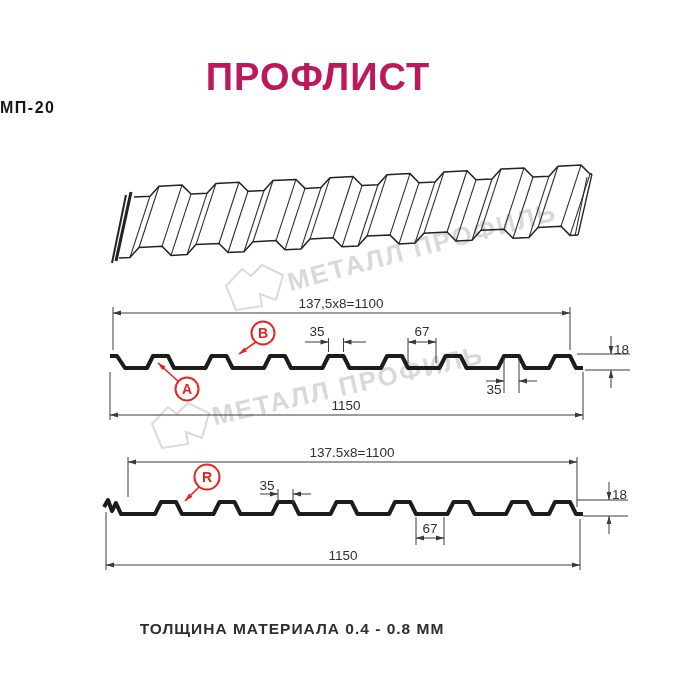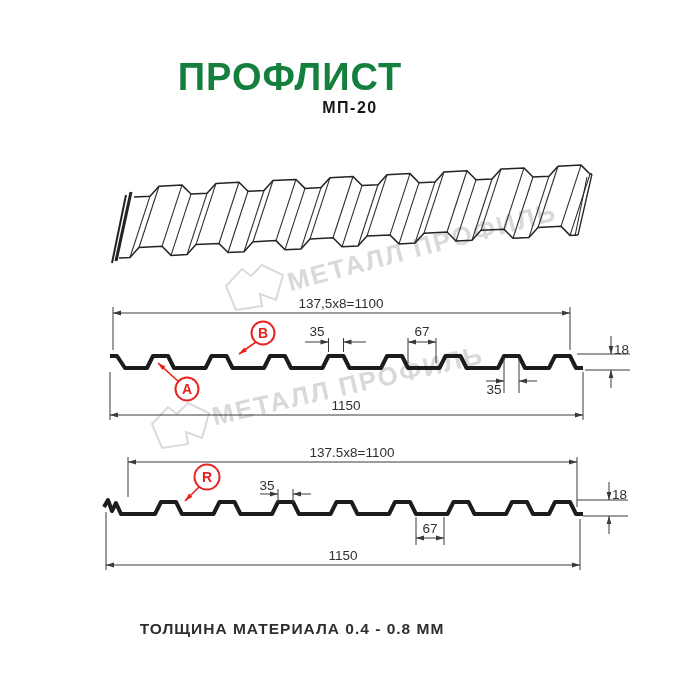--- a/index.html
+++ b/index.html
@@ -1,20 +1,20 @@
 <!DOCTYPE html>
 <html><head>
 <meta charset="utf-8">
 <style>
   html,body{margin:0;padding:0;width:700px;height:700px;background:#ffffff;overflow:hidden;}
   body{font-family:"Liberation Sans",sans-serif;position:relative;}
   .abs{position:absolute;}
   .title{top:56px;left:0;width:580px;text-align:center;font-size:38px;font-weight:800;
-         letter-spacing:1px;color:#15803d;}
-  .subtitle{top:99px;left:0;width:700px;text-align:center;font-size:16px;font-weight:700;
+         letter-spacing:1px;color:#be185d;padding-left:28px;}
+  .subtitle{top:99px;left:0;width:700px;text-align:left;font-size:16px;font-weight:700;
             letter-spacing:1.5px;color:#161616;}
   .caption{top:620px;left:0;width:584px;text-align:center;font-size:15.5px;font-weight:600;
            letter-spacing:1px;color:#2e2e2e;}
   .wm{white-space:nowrap;font-weight:700;color:#d9d9d9;letter-spacing:2px;
       transform-origin:0 0;z-index:0;}
   .wm1{left:284px;top:268px;font-size:26px;transform:rotate(-15deg);}
   .wm2{left:209px;top:402px;font-size:26px;transform:rotate(-13deg);}
   #drawing{position:absolute;left:0;top:0;z-index:1;}
   text{font-family:"Liberation Sans",sans-serif;}
 </style>

